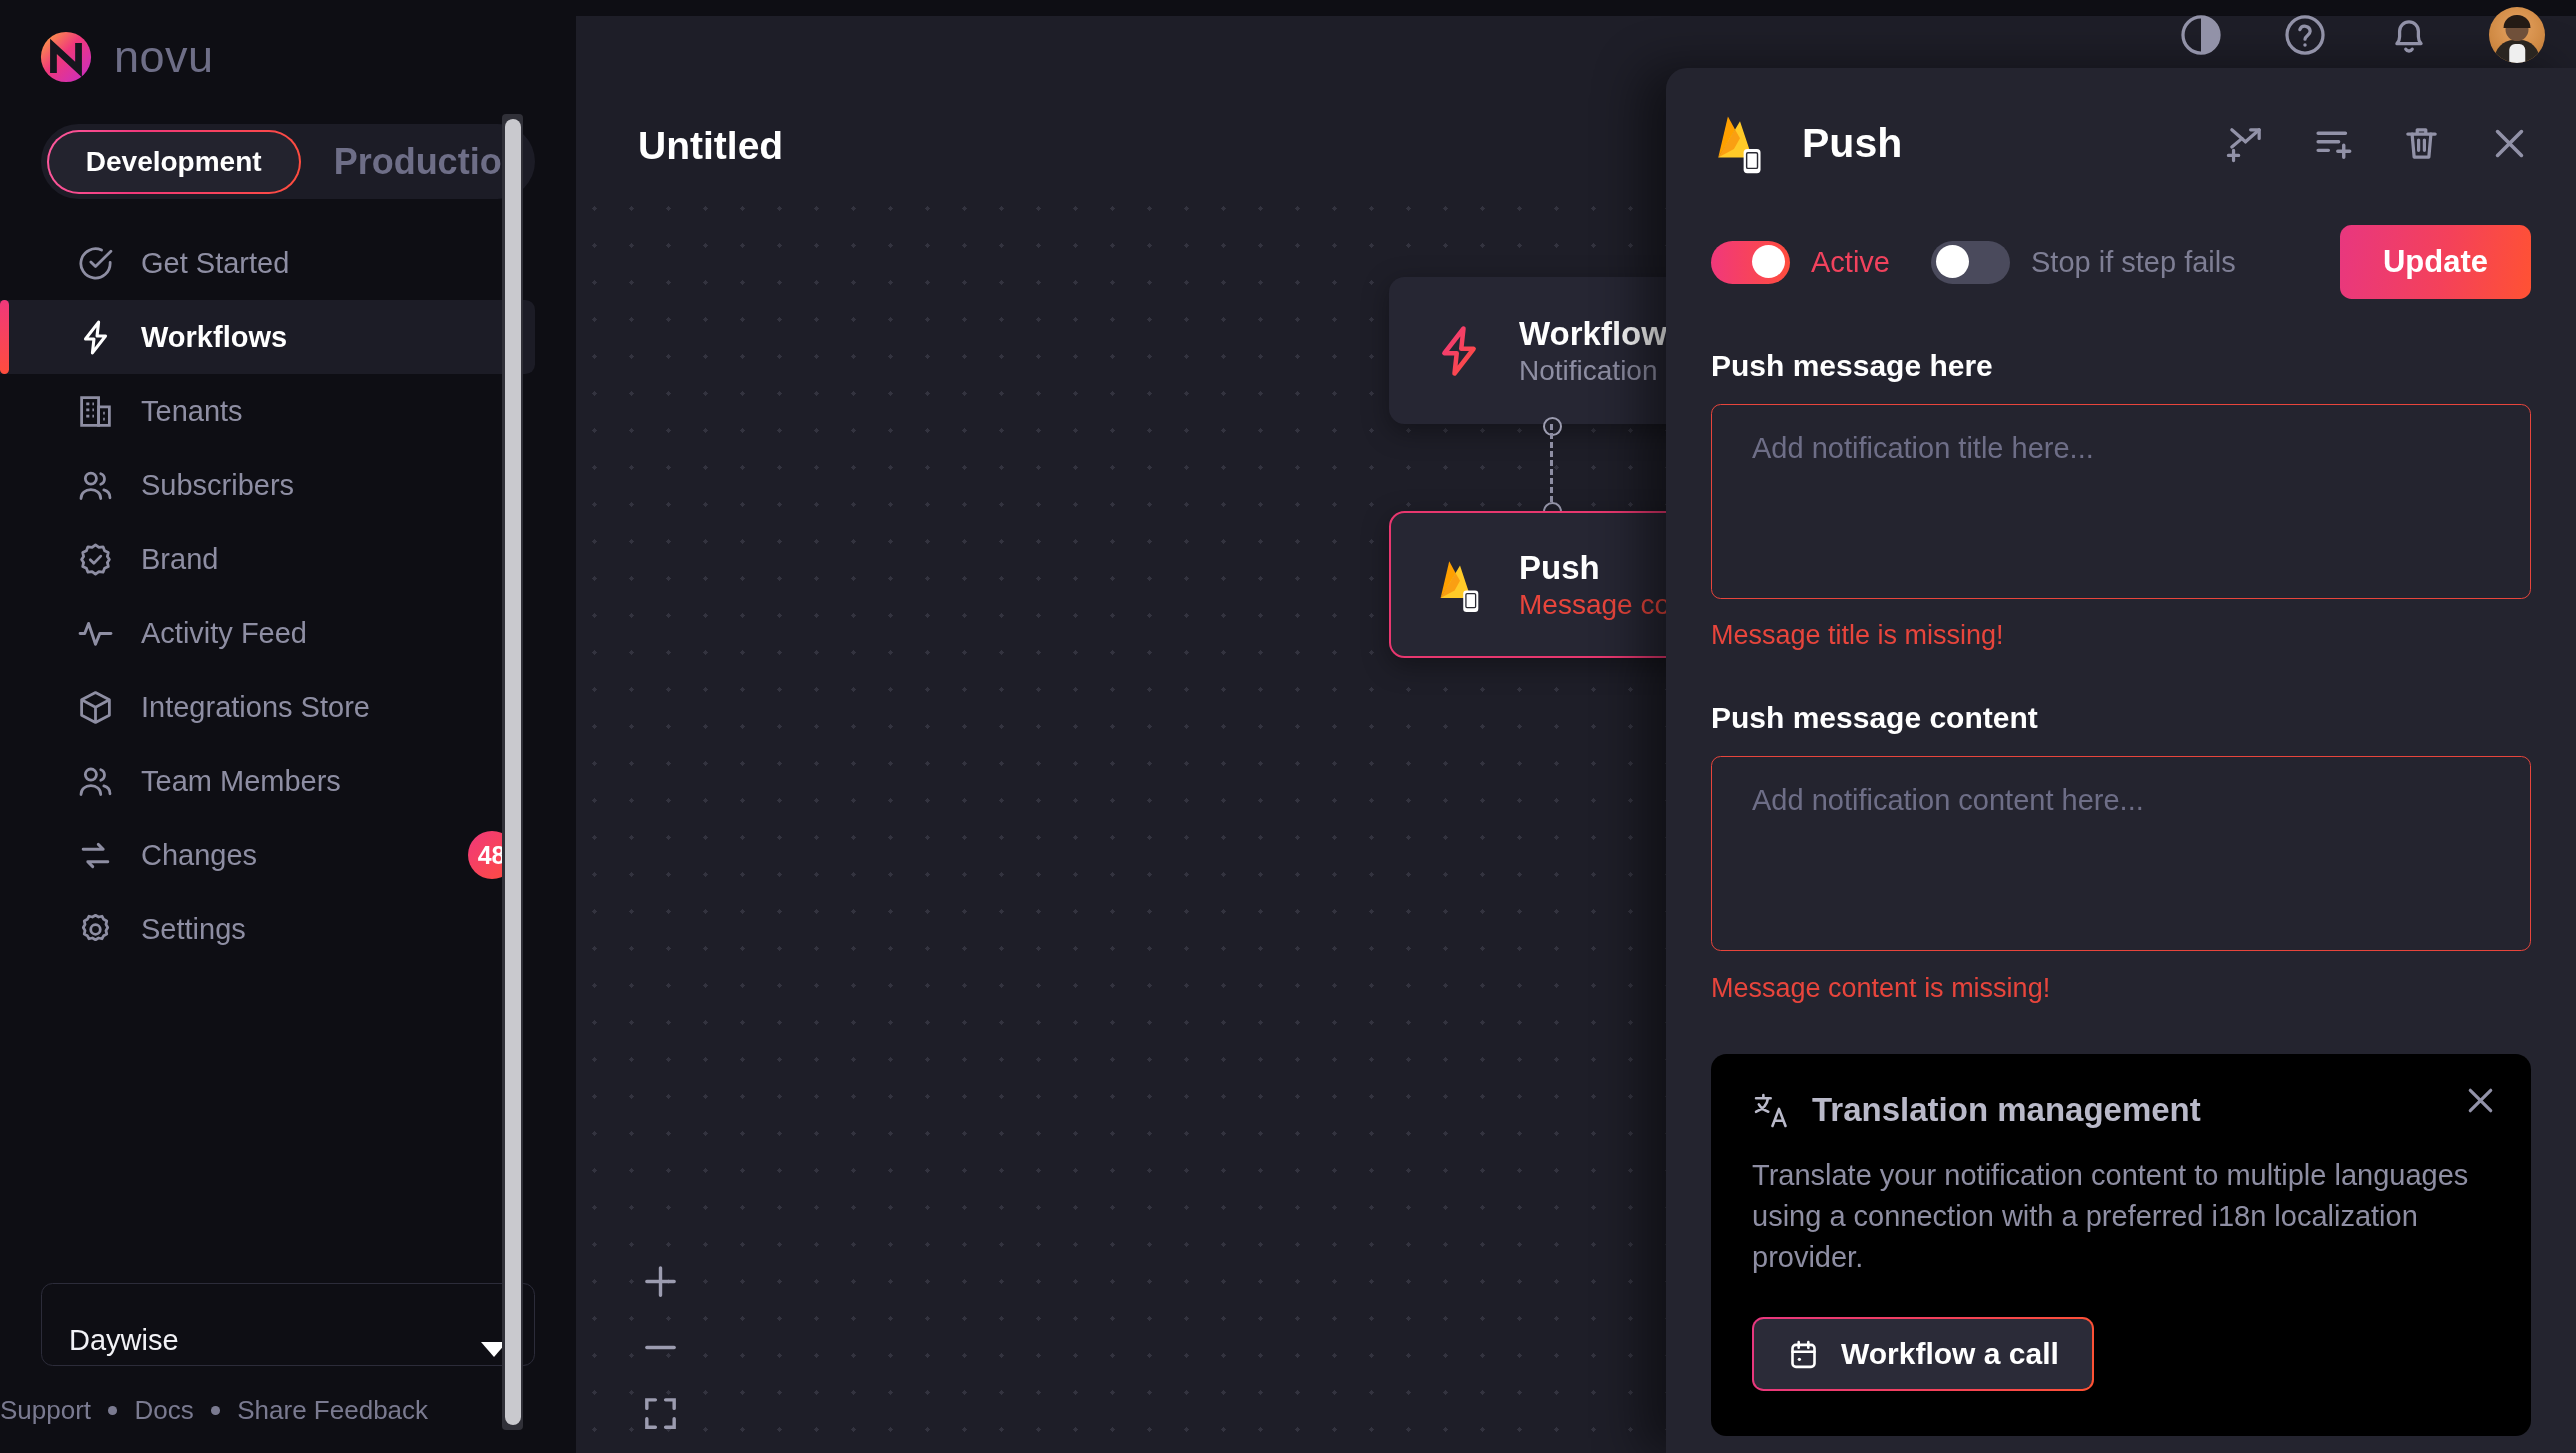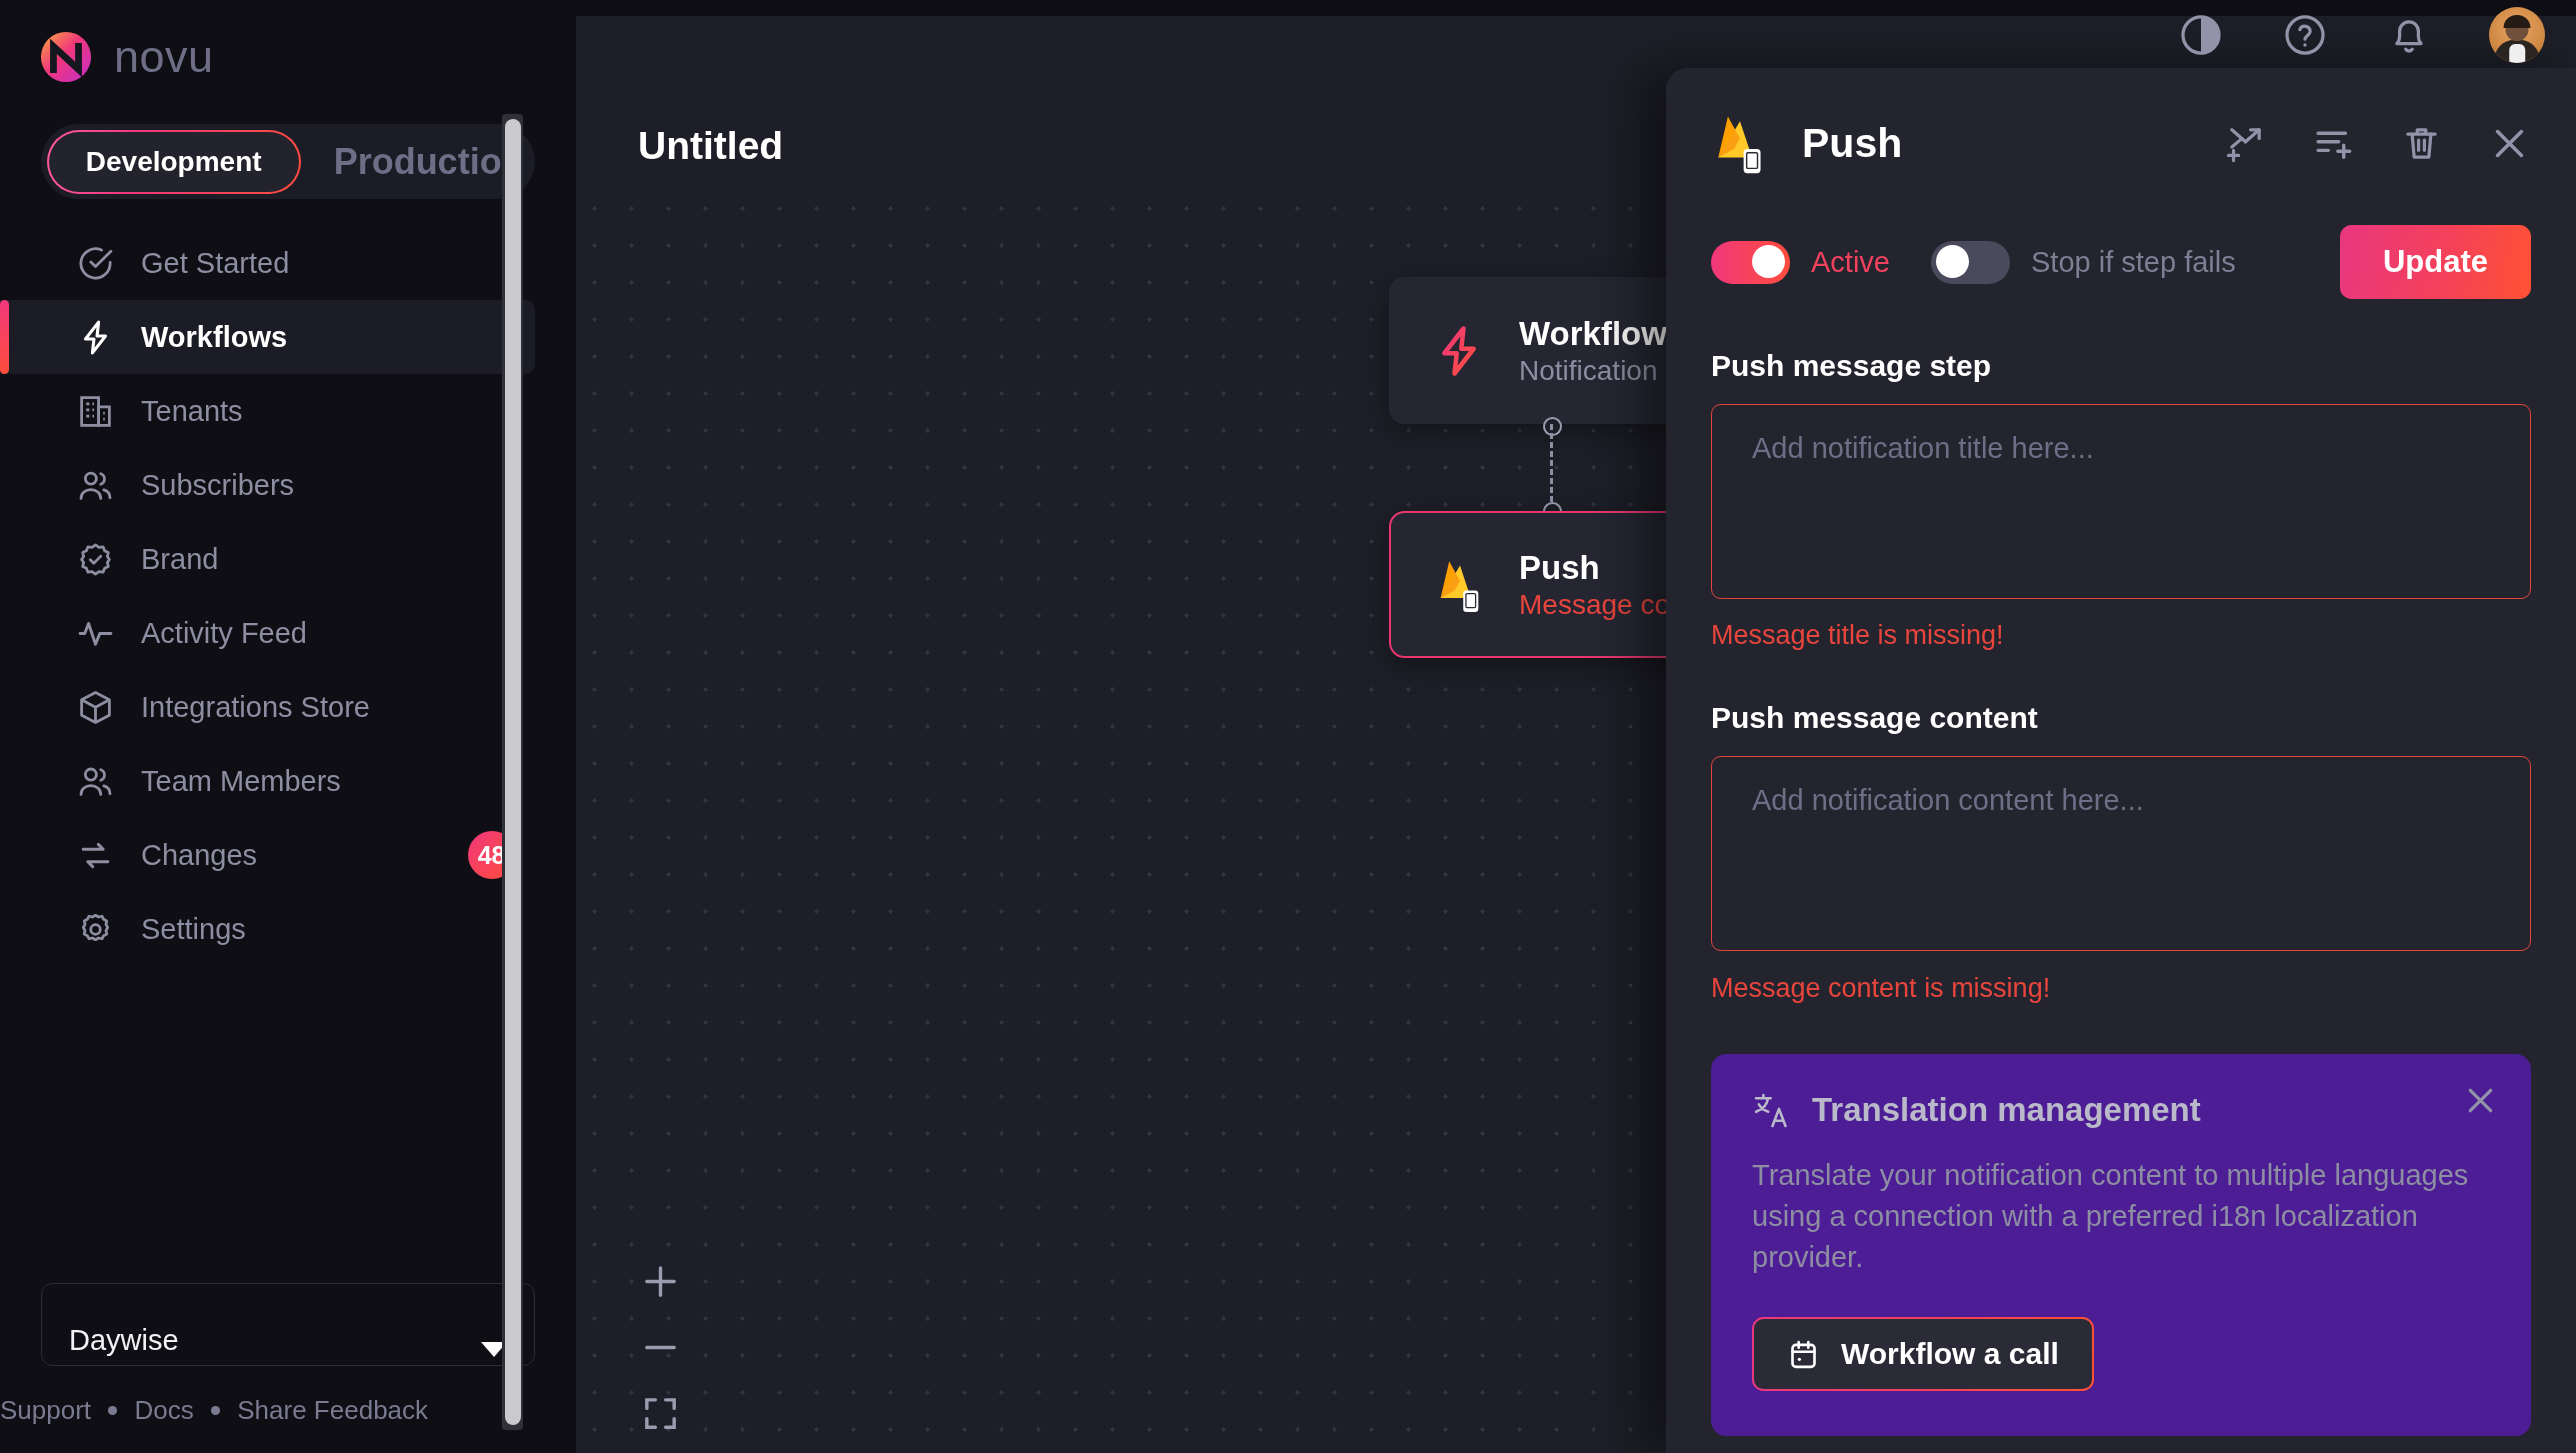--- a/index.html
+++ b/index.html
@@ -253,21 +253,21 @@
     font-family: "Liberation Sans", sans-serif;
     width: 100%; resize: none; outline: none;
   }
   .field-box::placeholder { color: #6E6E87; }
   .field-box.title-box { height: 195px; }
   .field-box.content-box { height: 195px; }
   .field-error { margin-top: 17.4px; color: #E8453C; font-size: 27px; }
 
   .promo {
     margin: 50px 45px 0 45px;
-    background: #4c1d95; border-radius: 15.5px;
+    background: #000000; border-radius: 15.5px;
     padding: 37px 41px 45px 41px;
     position: relative;
   }
   .promo-close {
     position: absolute; right: 33px; top: 29px;
     width: 35px; height: 35px; color: #9292A8; cursor: pointer;
   }
   .promo-head { display: flex; align-items: center; gap: 21px; margin-bottom: 25px; }
   .promo-title { font-size: 33px; font-weight: 700; color: #B9B9C9; }
   .promo-text { font-size: 29px; line-height: 1.42; color: #8E8EA3; max-width: 794px; }
@@ -580,21 +580,21 @@
       <span class="tg-label active">Active</span>
       <span class="toggle off" style="margin-left:41px">
           <span class="knob"></span>
         </span>
       <span class="tg-label muted">Stop if step fails</span>
       <span class="spacer"></span>
       <button class="btn-update">Update</button>
     </div>
 
     <div class="field-block">
-      <div class="field-label">Push message step</div>
+      <div class="field-label">Push message here</div>
       <textarea class="field-box title-box" placeholder="Add notification title here..." style=""></textarea>
       <div class="field-error">Message title is missing!</div>
     </div>
 
     <div class="field-block">
       <div class="field-label">Push message content</div>
       <textarea class="field-box content-box" placeholder="Add notification content here..." style=""></textarea>
       <div class="field-error">Message content is missing!</div>
     </div>
 

